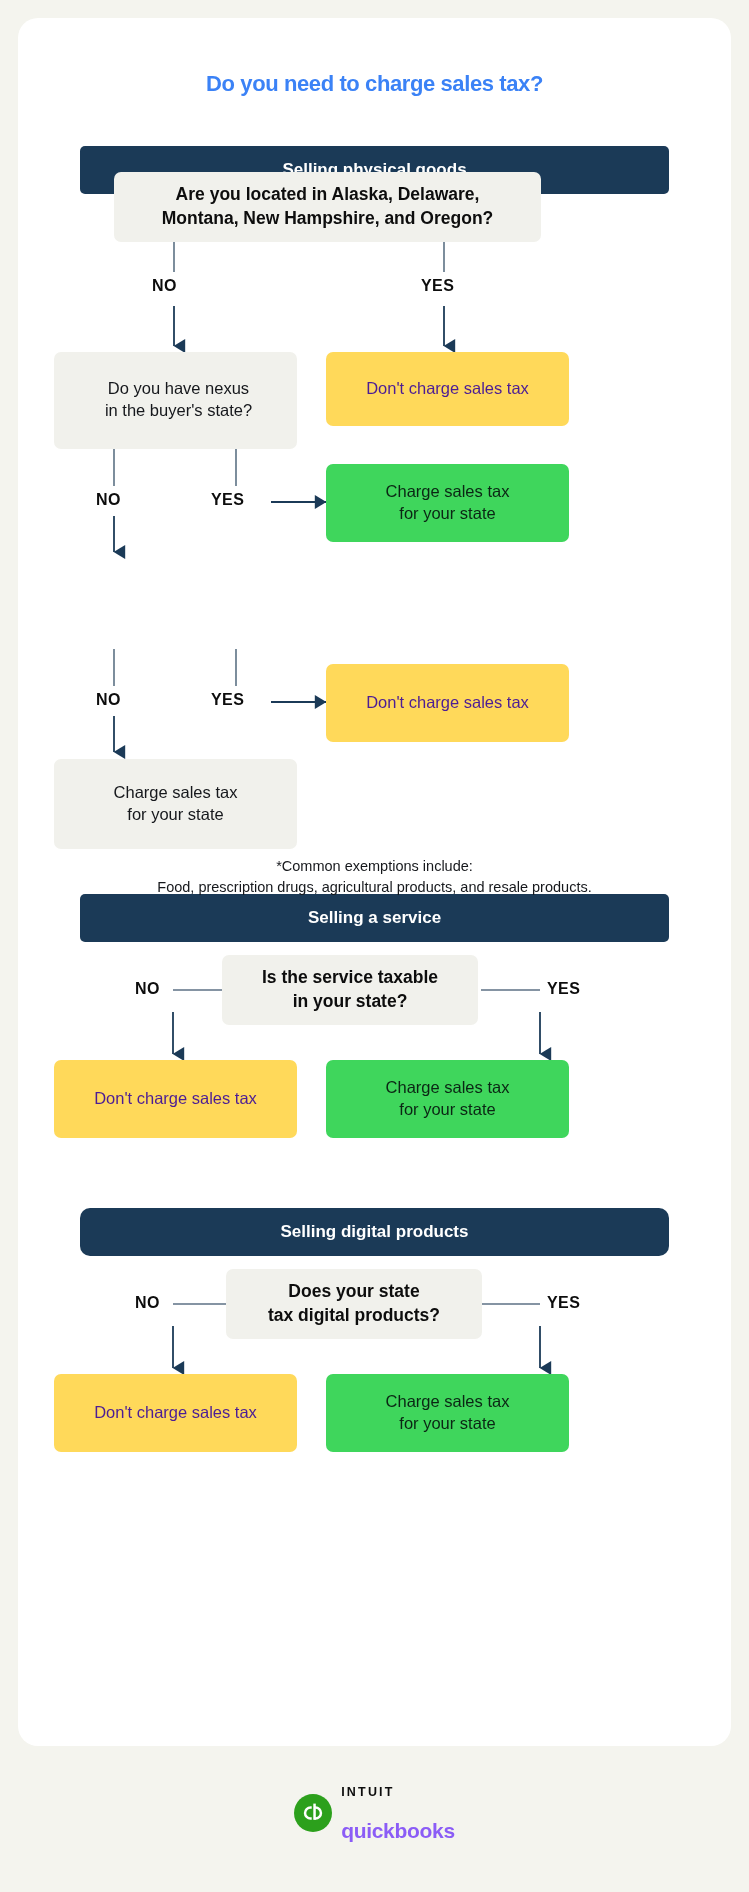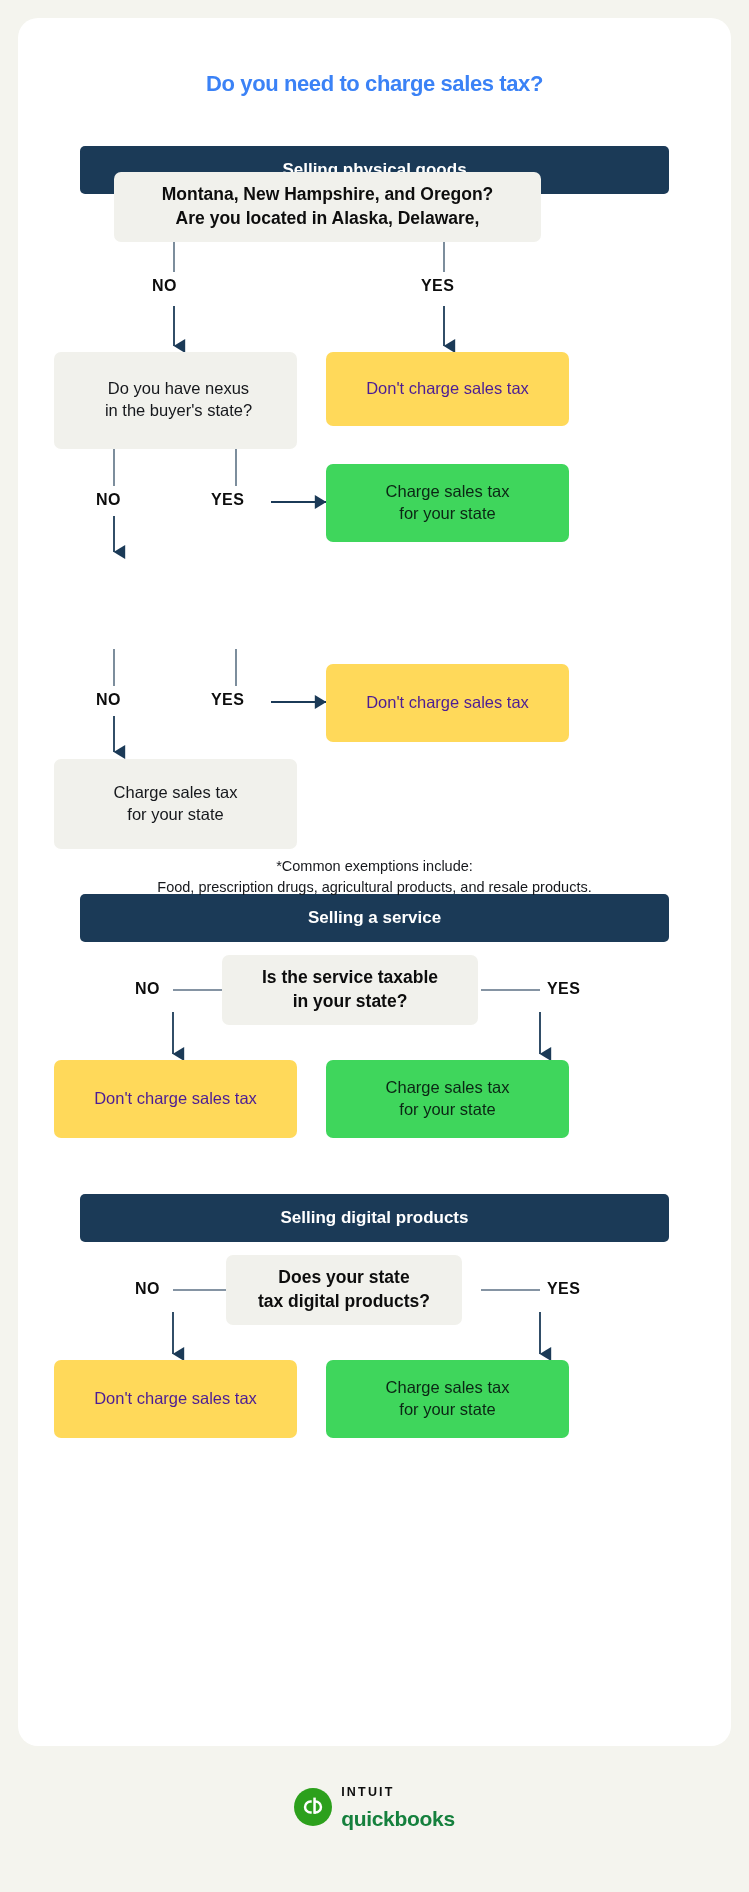--- a/index.html
+++ b/index.html
@@ -103,21 +103,21 @@
     background: #2ca01c;
     display: flex; align-items: center; justify-content: center;
   }
   .logo-text { display: flex; flex-direction: column; line-height: 1; }
   .logo-intuit {
     font-size: 12.5px; font-weight: bold; letter-spacing: 2.2px;
     color: #0d0d0d;
   }
   .logo-qb {
     font-size: 21px; font-weight: bold; letter-spacing: -0.3px;
-    color: #15803d; margin-top: 9px;
+    color: #8b5cf6; margin-top: 21px;
   }
 </style>
 </head>
 <body>
 
 <div class="page">
   <div class="card">
 
     <div class="title">Do you need to charge sales tax?</div>
 
@@ -151,22 +151,22 @@
 
         <line x1="96" y1="455" x2="96" y2="492" stroke="#5c7184" stroke-width="1.6"></line>
         <line x1="218" y1="455" x2="218" y2="492" stroke="#5c7184" stroke-width="1.6"></line>
 
         <line x1="253" y1="508" x2="308" y2="508" stroke="#1b3a57" stroke-width="1.8" marker-end="url(#ahr)"></line>
 
         <line x1="96" y1="522" x2="96" y2="558" stroke="#1b3a57" stroke-width="1.8" marker-end="url(#ah)"></line>
       </svg>
 
       <div class="box box-grey-b abs" style="left:96px; top:-22px; width:427px; height:70px; flex-direction:column;">
+        <span>Are you located in Alaska, Delaware,</span>
         <span>Montana, New Hampshire, and Oregon?</span>
-        <span>Are you located in Alaska, Delaware,</span>
       </div>
 
       <div class="lbl" style="left:134px; top:83px;">NO</div>
       <div class="lbl" style="left:403px; top:83px;">YES</div>
 
       <div class="box box-yellow abs" style="left:308px; top:158px; width:243px; height:74px;">Don't charge sales tax</div>
 
       <div class="box box-grey abs" style="left:36px; top:158px; width:243px; height:97px; flex-direction:column;padding-left:20px;">
         <span>Do you have nexus</span>
         <span>in the buyer's state?</span>
@@ -227,36 +227,36 @@
       <div class="lbl" style="left:529px; top:38px;">YES</div>
 
       <div class="box box-yellow abs" style="left:36px; top:118px; width:243px; height:78px;">Don't charge sales tax</div>
 
       <div class="box box-green abs" style="left:308px; top:118px; width:243px; height:78px; flex-direction:column;">
         <span>Charge sales tax</span>
         <span>for your state</span>
       </div>
     </div>
 
-    <div class="banner" style="margin-top:2px;">Selling digital products</div>
+    <div class="banner" style="margin-top:16px;border-radius:10px;">Selling digital products</div>
 
     <div class="flow" style="height:240px;">
       <svg class="conn" width="713" height="240">
         <line x1="155" y1="48" x2="208" y2="48" stroke="#5c7184" stroke-width="1.6"></line>
         <line x1="463" y1="48" x2="522" y2="48" stroke="#5c7184" stroke-width="1.6"></line>
         <line x1="155" y1="70" x2="155" y2="112" stroke="#1b3a57" stroke-width="1.8" marker-end="url(#ah3)"></line>
         <line x1="522" y1="70" x2="522" y2="112" stroke="#1b3a57" stroke-width="1.8" marker-end="url(#ah3)"></line>
         <defs>
           <marker id="ah3" markerWidth="9" markerHeight="9" refX="4.5" refY="7.4" orient="auto">
             <path d="M0.6,1.2 L4.5,7.6 L8.4,1.2 Z" fill="#1b3a57"></path>
           </marker>
         </defs>
       </svg>
 
-      <div class="box box-grey-b abs" style="left:208px; top:13px; width:236px; height:70px; flex-direction:column;">
+      <div class="box box-grey-b abs" style="left:208px; top:13px; width:256px; height:70px; flex-direction:column;">
         <span>Does your state</span>
         <span>tax digital products?</span>
       </div>
 
       <div class="lbl" style="left:117px; top:38px;">NO</div>
       <div class="lbl" style="left:529px; top:38px;">YES</div>
 
       <div class="box box-yellow abs" style="left:36px; top:118px; width:243px; height:78px;">Don't charge sales tax</div>
 
       <div class="box box-green abs" style="left:308px; top:118px; width:243px; height:78px; flex-direction:column;">

